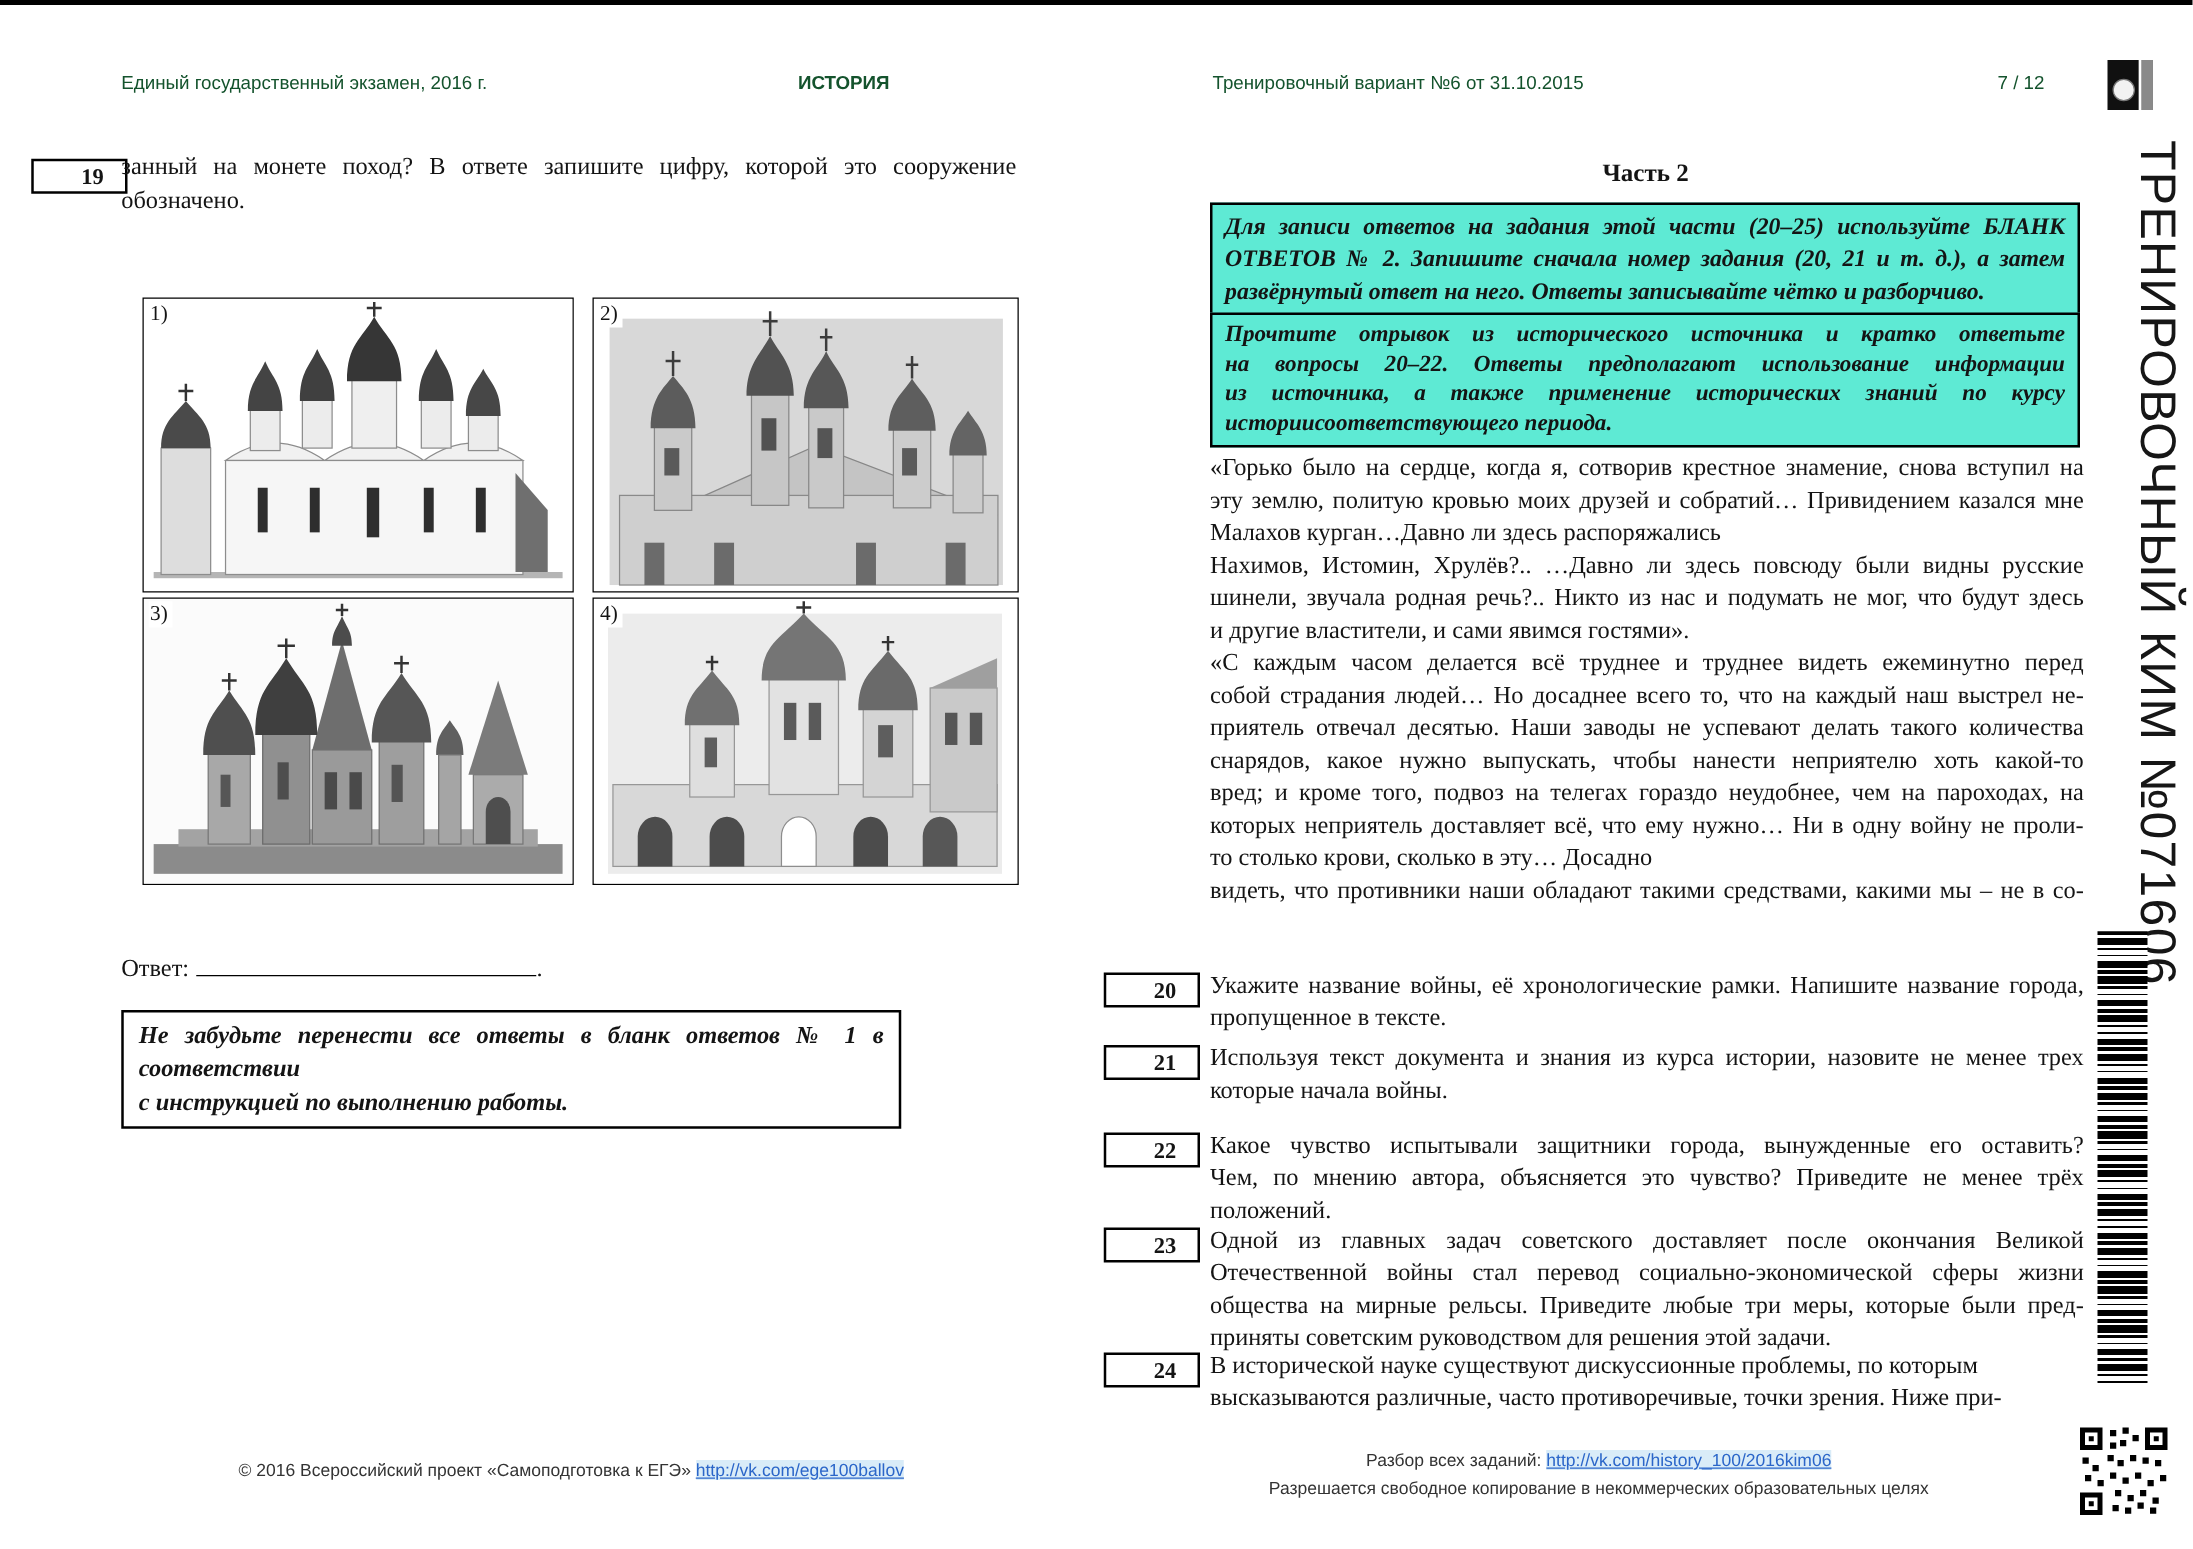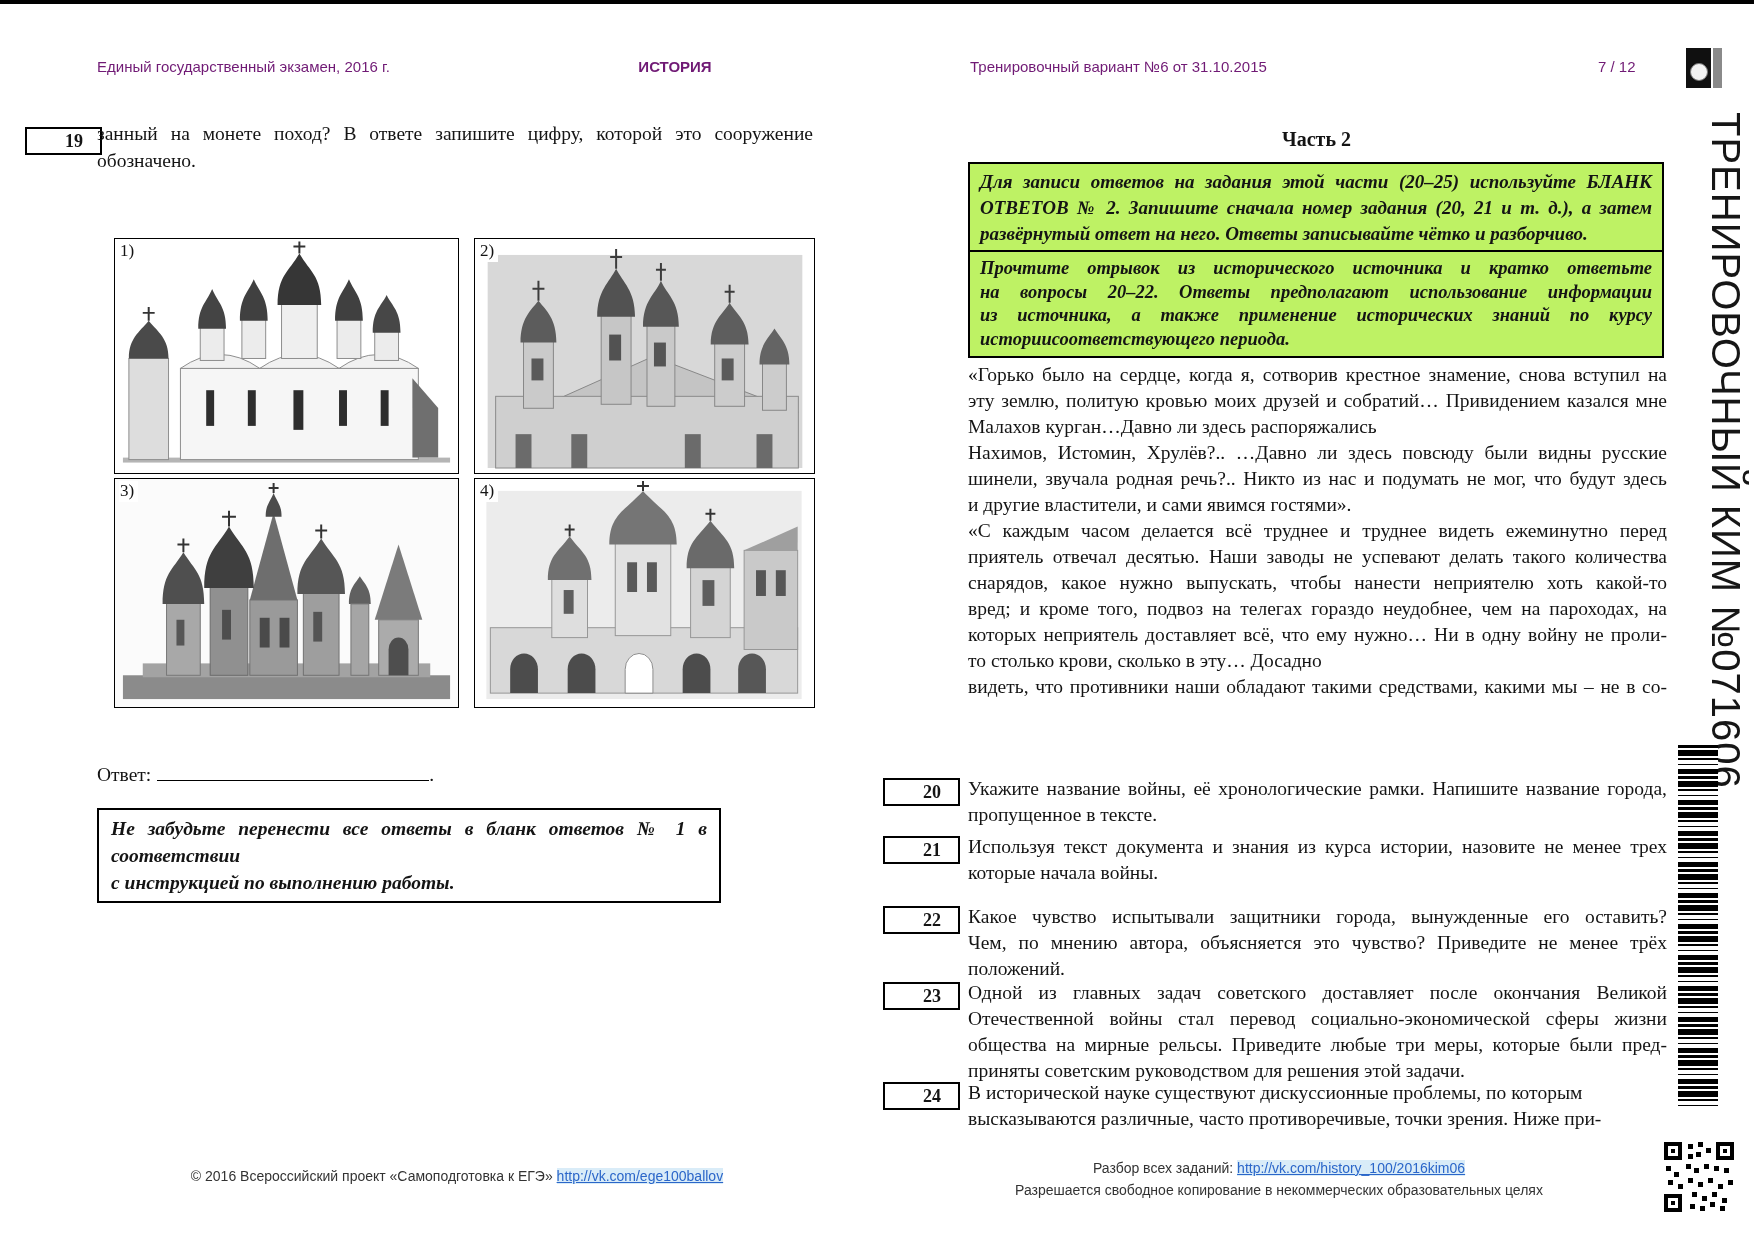--- a/index.html
+++ b/index.html
@@ -8,37 +8,37 @@
     font-family:"Liberation Serif","DejaVu Serif",serif;color:#141414;
   }
   .abs{position:absolute;}
   .sans{font-family:"Liberation Sans","DejaVu Sans",sans-serif;}
   .serif{font-family:"Liberation Serif","DejaVu Serif",serif;}
 
   
   .top-edge{left:0;top:0;width:1754px;height:4px;background:#000;}
 
   
-  .hdr{font-size:15px;color:#701a75;white-space:nowrap;}
+  .hdr{font-size:15px;color:#14532d;white-space:nowrap;}
 
   
   .numbox{
     width:52px;height:24px;border:2px solid #000;text-align:center;
     font-weight:bold;font-size:18px;line-height:24px;background:#fff;padding-left:21px;
   }
 
   
   .tblock{font-size:19.5px;line-height:27px;}
   .ln{text-align:left;white-space:normal;}
   .jst{text-align:justify;text-align-last:justify;}
 
   .quote{font-size:19.5px;line-height:26px;}
 
   .instrbox{
-    border:2px solid #000;background:#bef264;
+    border:2px solid #000;background:#5eead4;
     font-weight:bold;font-style:italic;
     padding:5px 10px;
   }
   .instr1{font-size:19px;line-height:26px;}
   .instr2{font-size:18.5px;line-height:23.5px;}
   .notebox{
     border:2px solid #000;background:#fff;
     font-weight:bold;font-style:italic;
     font-size:19.5px;line-height:27px;padding:5px 12px;
   }
@@ -255,20 +255,21 @@
   </div>
 
 <div class="abs quote serif" style="left:968px;top:362px;width:699px;">
     <div class="ln jst">«Горько было на сердце, когда я, сотворив крестное знамение, снова вступил на</div>
     <div class="ln jst">эту землю, политую кровью моих друзей и собратий… Привидением казался мне</div>
     <div class="ln">Малахов курган…Давно ли здесь распоряжались</div>
     <div class="ln jst">Нахимов, Истомин, Хрулёв?.. …Давно ли здесь повсюду были видны русские</div>
     <div class="ln jst">шинели, звучала родная речь?.. Никто из нас и подумать не мог, что будут здесь</div>
     <div class="ln">и другие властители, и сами явимся гостями».</div>
     <div class="ln jst">«С каждым часом делается всё труднее и труднее видеть ежеминутно перед</div>
+    <div class="ln jst">собой страдания людей… Но досаднее всего то, что на каждый наш выстрел не-</div>
     <div class="ln jst">приятель отвечал десятью. Наши заводы не успевают делать такого количества</div>
     <div class="ln jst">снарядов, какое нужно выпускать, чтобы нанести неприятелю хоть какой-то</div>
     <div class="ln jst">вред; и кроме того, подвоз на телегах гораздо неудобнее, чем на пароходах, на</div>
     <div class="ln jst">которых неприятель доставляет всё, что ему нужно… Ни в одну войну не проли-</div>
     <div class="ln">то столько крови, сколько в эту… Досадно</div>
     <div class="ln jst">видеть, что противники наши обладают такими средствами, какими мы – не в со-</div>
   </div>
 
 <div class="abs numbox serif" style="left:883px;top:778px;">20</div>
 <div class="abs quote serif" style="left:968px;top:776px;width:699px;line-height:26px;">

